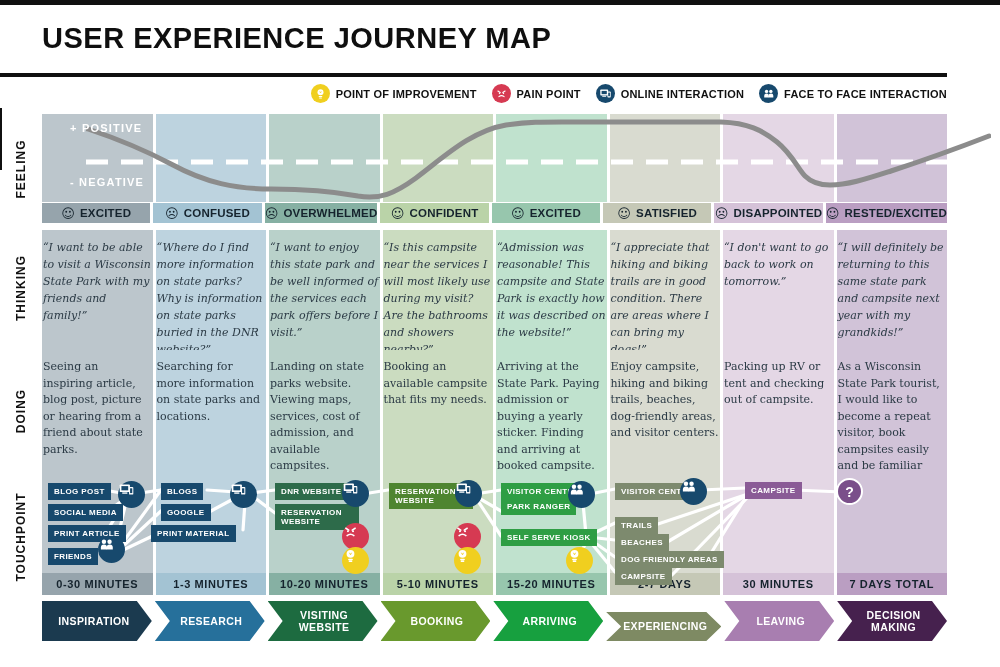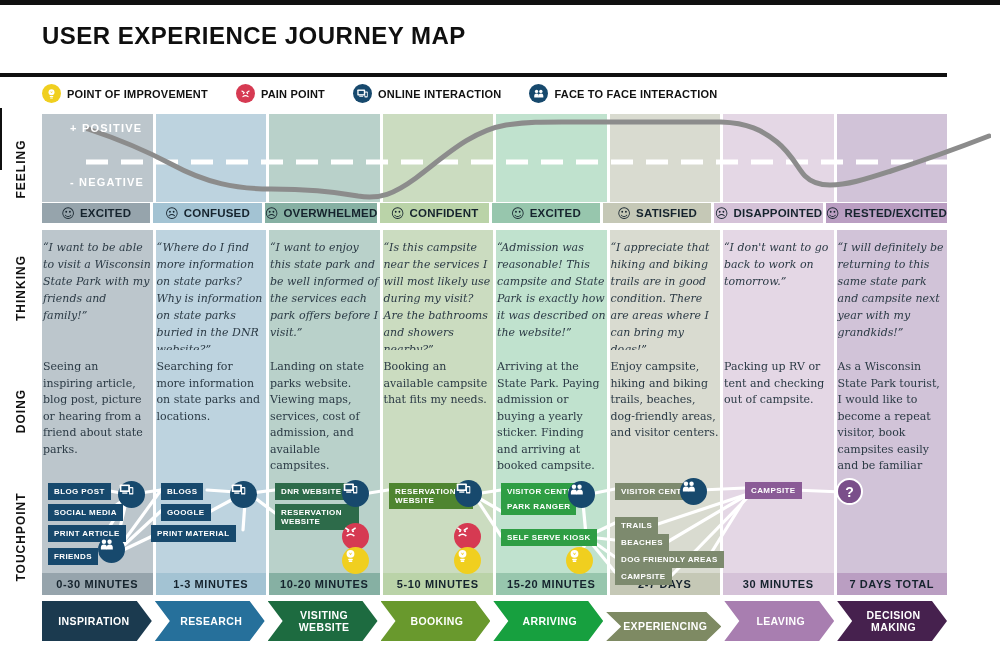--- a/index.html
+++ b/index.html
@@ -1,25 +1,25 @@
 <!DOCTYPE html>
 <html style="--col0-cell: #bcc6cc; --col0-dark: #96a4ac; --col0-label: #17496d; --col0-stage: #1b3a4f; --col1-cell: #bdd3df; --col1-dark: #a3c3d3; --col1-label: #17496d; --col1-stage: #26709b; --col2-cell: #b9d1ca; --col2-dark: #86b0a3; --col2-label: #2d6b4a; --col2-stage: #1d6b40; --col3-cell: #cbdcc0; --col3-dark: #bad3a8; --col3-label: #4e8530; --col3-stage: #69992d; --col4-cell: #c0e2ce; --col4-dark: #97c6ad; --col4-label: #2e9e44; --col4-stage: #17a03f; --col5-cell: #d9dbd0; --col5-dark: #c5c8b6; --col5-label: #7d8a6e; --col5-stage: #7e8a63; --col6-cell: #e4d7e5; --col6-dark: #d5c2d8; --col6-label: #8a5b96; --col6-stage: #a87eb0; --col7-cell: #d1c3d8; --col7-dark: #ba9ec2; --col7-label: #8a5b96; --col7-stage: #46214e; --improvement: #f0cf1f; --pain: #d63a52; --online: #17496d; --question: #7a4f8a; --curve-color: #8c8c8c;"><head>
 <meta charset="utf-8">
 <style>
   html,body{margin:0;padding:0;background:#fff;}
   .page{position:relative;width:1000px;height:667px;background:#fff;overflow:hidden;
         font-family:"Liberation Sans",sans-serif;}
   .topbar{position:absolute;left:0;top:0;width:1000px;height:5px;background:#101010;}
   .left-tick{position:absolute;left:0;top:108px;width:2px;height:62px;background:#101010;}
-  .title{position:absolute;left:42px;top:22px;font-size:24px;font-weight:bold;
+  .title{position:absolute;left:42px;top:22px;font-size:29px;font-weight:bold;
          letter-spacing:.5px;color:#0f0f0f;}
   .rule{position:absolute;left:0;top:73px;width:947px;height:4px;background:#101010;}
 
   .legend{position:absolute;left:42px;top:84px;width:905px;display:flex;
-          justify-content:flex-start;gap:28px;align-items:center;}
+          justify-content:flex-end;gap:15px;align-items:center;}
   .legend-item{display:flex;align-items:center;gap:6px;}
   .legend-label{font-size:11px;font-weight:bold;color:#111;letter-spacing:.2px;}
   .circ{border-radius:50%;display:flex;align-items:center;justify-content:center;flex:0 0 auto;}
   .circ.s19{width:19px;height:19px;}
   .bg-improve{background:var(--improvement);}
   .bg-pain{background:var(--pain);}
   .bg-online{background:var(--online);}
   .bg-question{background:var(--question);border:2.5px solid #fff;box-sizing:border-box;
                color:#fff;font-weight:bold;}
 

